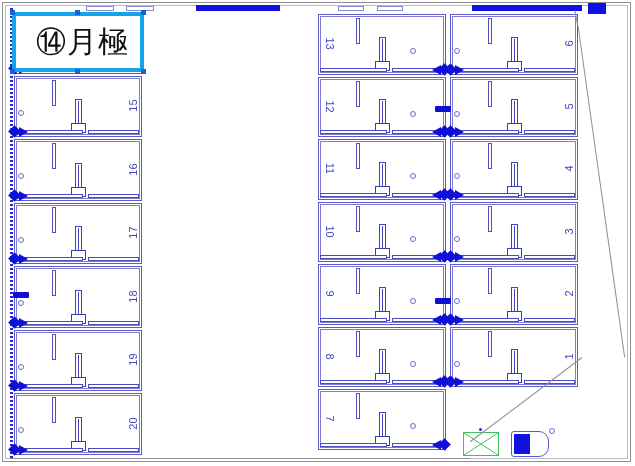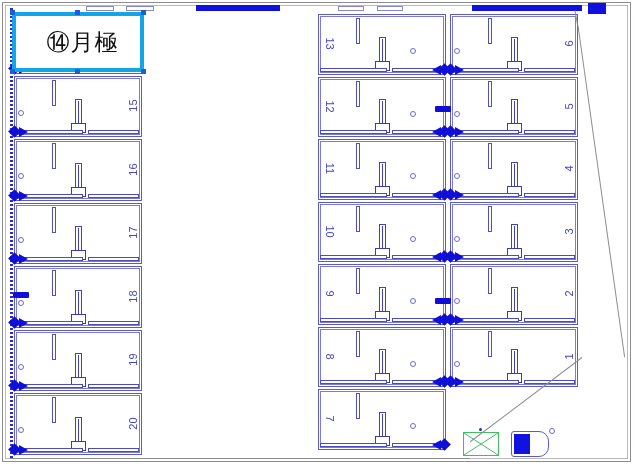--- a/index.html
+++ b/index.html
@@ -53,21 +53,21 @@
   
   .bluebar{position:absolute;height:6px;background:#1010e0;}
   .blueblock{position:absolute;background:#1010e0;}
 
   
   .topclip{position:absolute;height:5px;background:#ffffff;border:1px solid #8888cc;box-sizing:border-box;}
 
   
   .selbox{position:absolute;background:#ffffff;border:4px solid #12a5e8;box-sizing:border-box;
           display:flex;align-items:center;justify-content:center;}
-  .selbox .label{font-family:"DejaVu Sans",sans-serif;font-size:23px;color:#101010;letter-spacing:1px;white-space:nowrap;margin-left:9px;}
+  .selbox .label{font-family:"DejaVu Sans",sans-serif;font-size:30px;color:#101010;letter-spacing:1px;white-space:nowrap;margin-left:9px;}
   .grip{position:absolute;width:5px;height:5px;background:#1b5fd6;}
 
   
   .xbox{position:absolute;border:1px solid #3fbf5f;box-sizing:border-box;background:#fff;}
   .xbox svg{display:block;}
   .pill{position:absolute;border:1px solid #5a5ac8;border-radius:3px 10px 10px 3px;box-sizing:border-box;background:#fff;overflow:hidden;}
   .pill .fill{position:absolute;left:2px;top:2px;bottom:2px;width:45%;background:#1111e0;}
 
   
   .diag{position:absolute;background:#8c8c93;transform-origin:left center;height:1px;}

